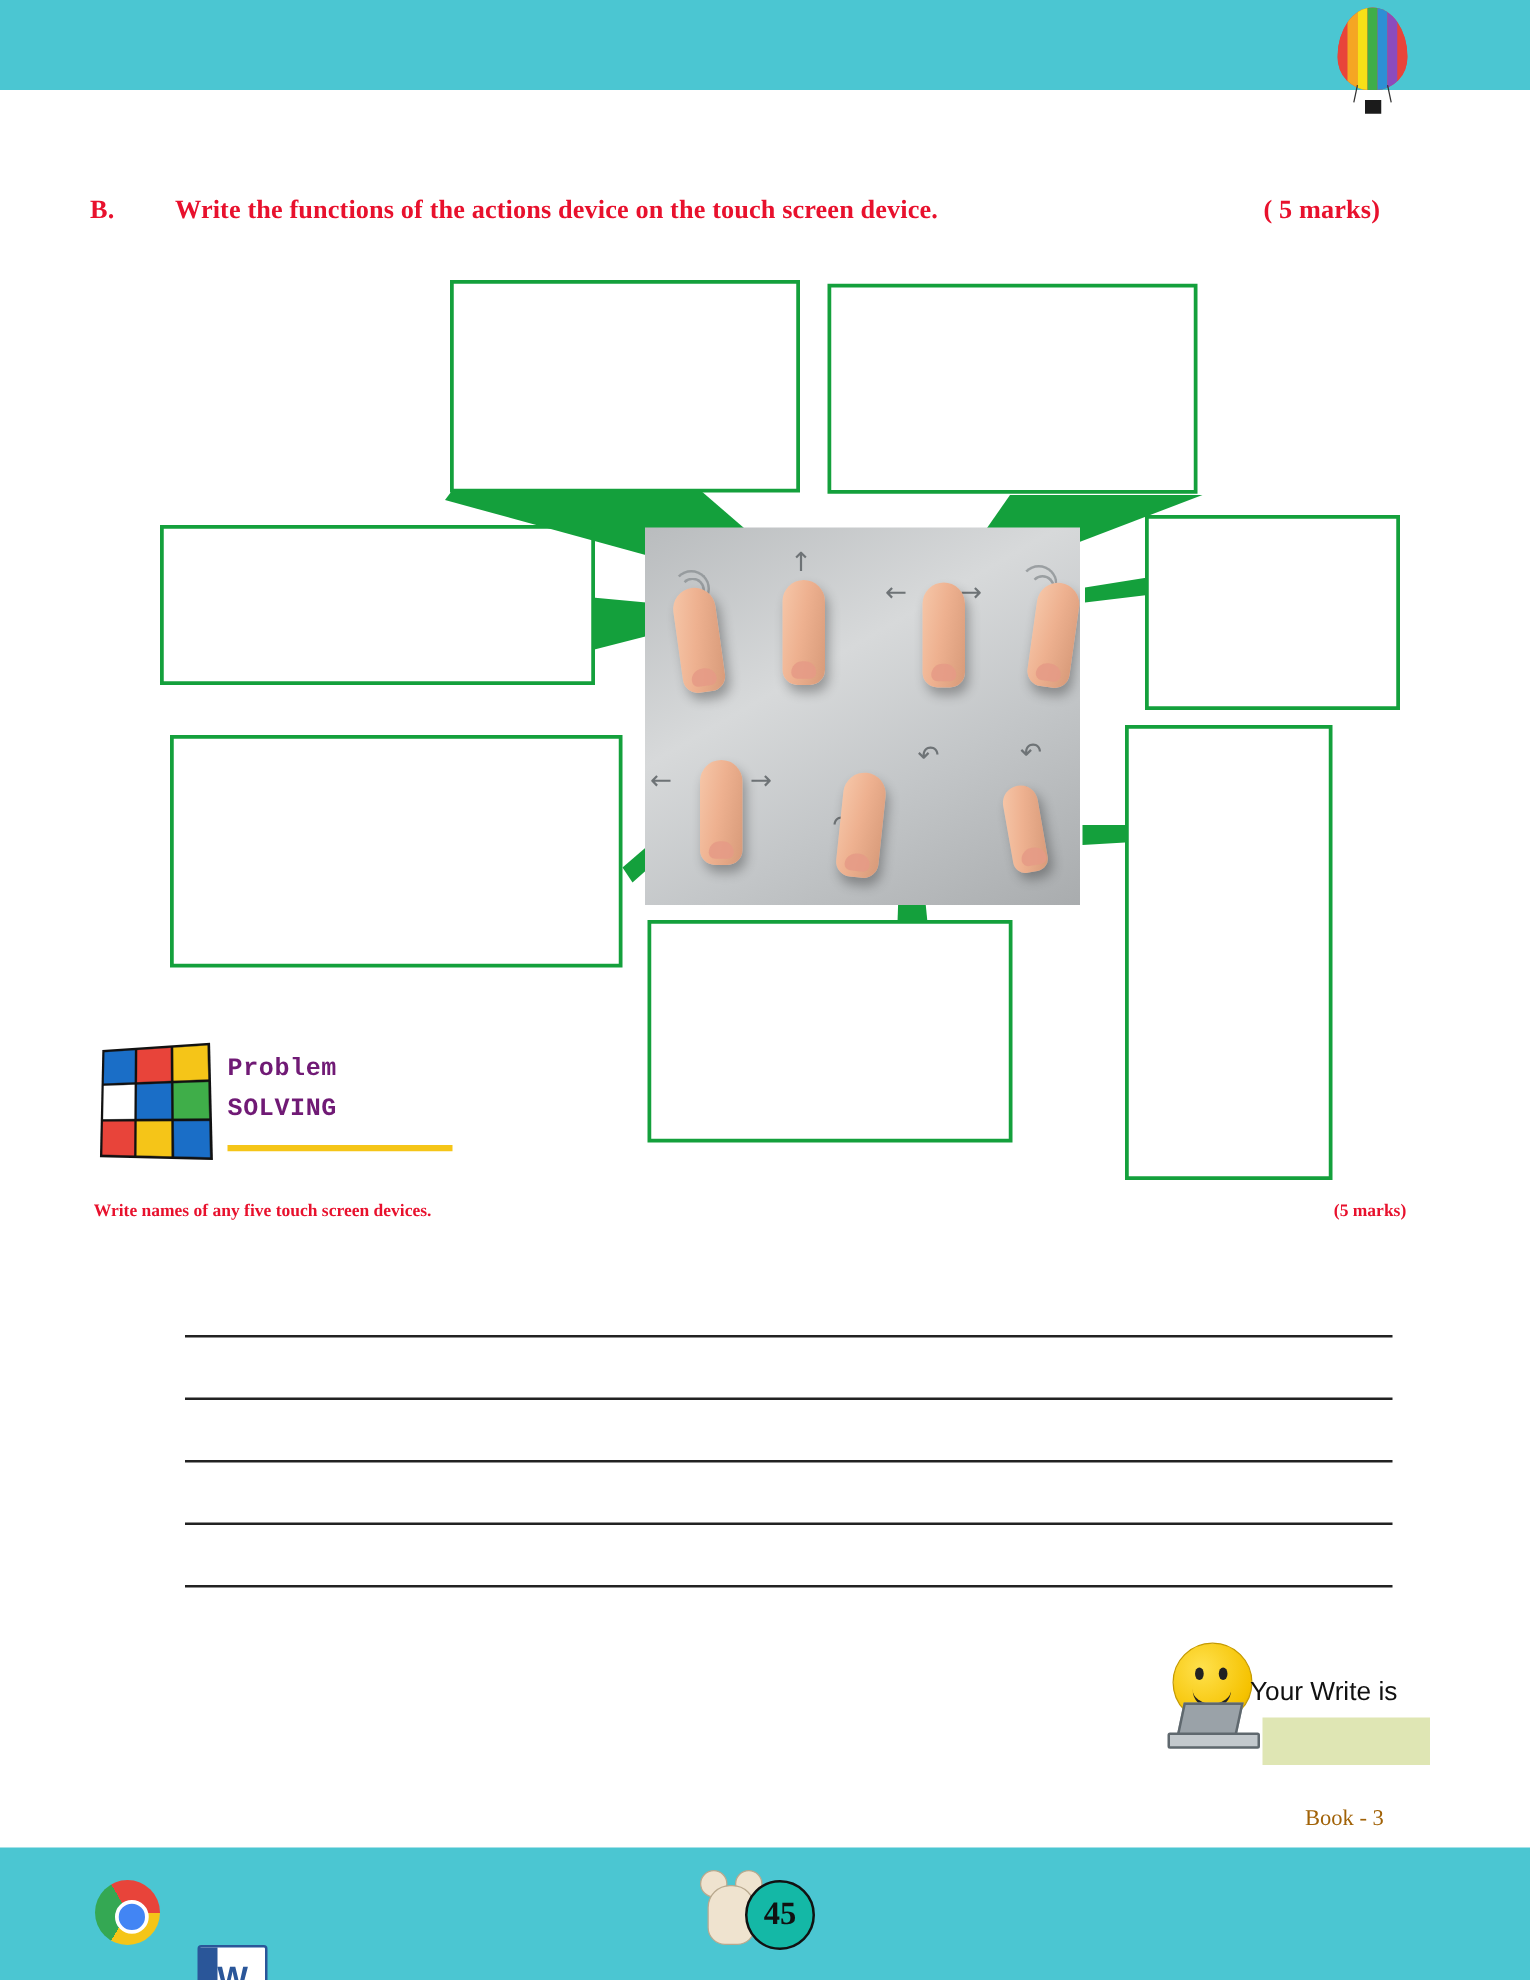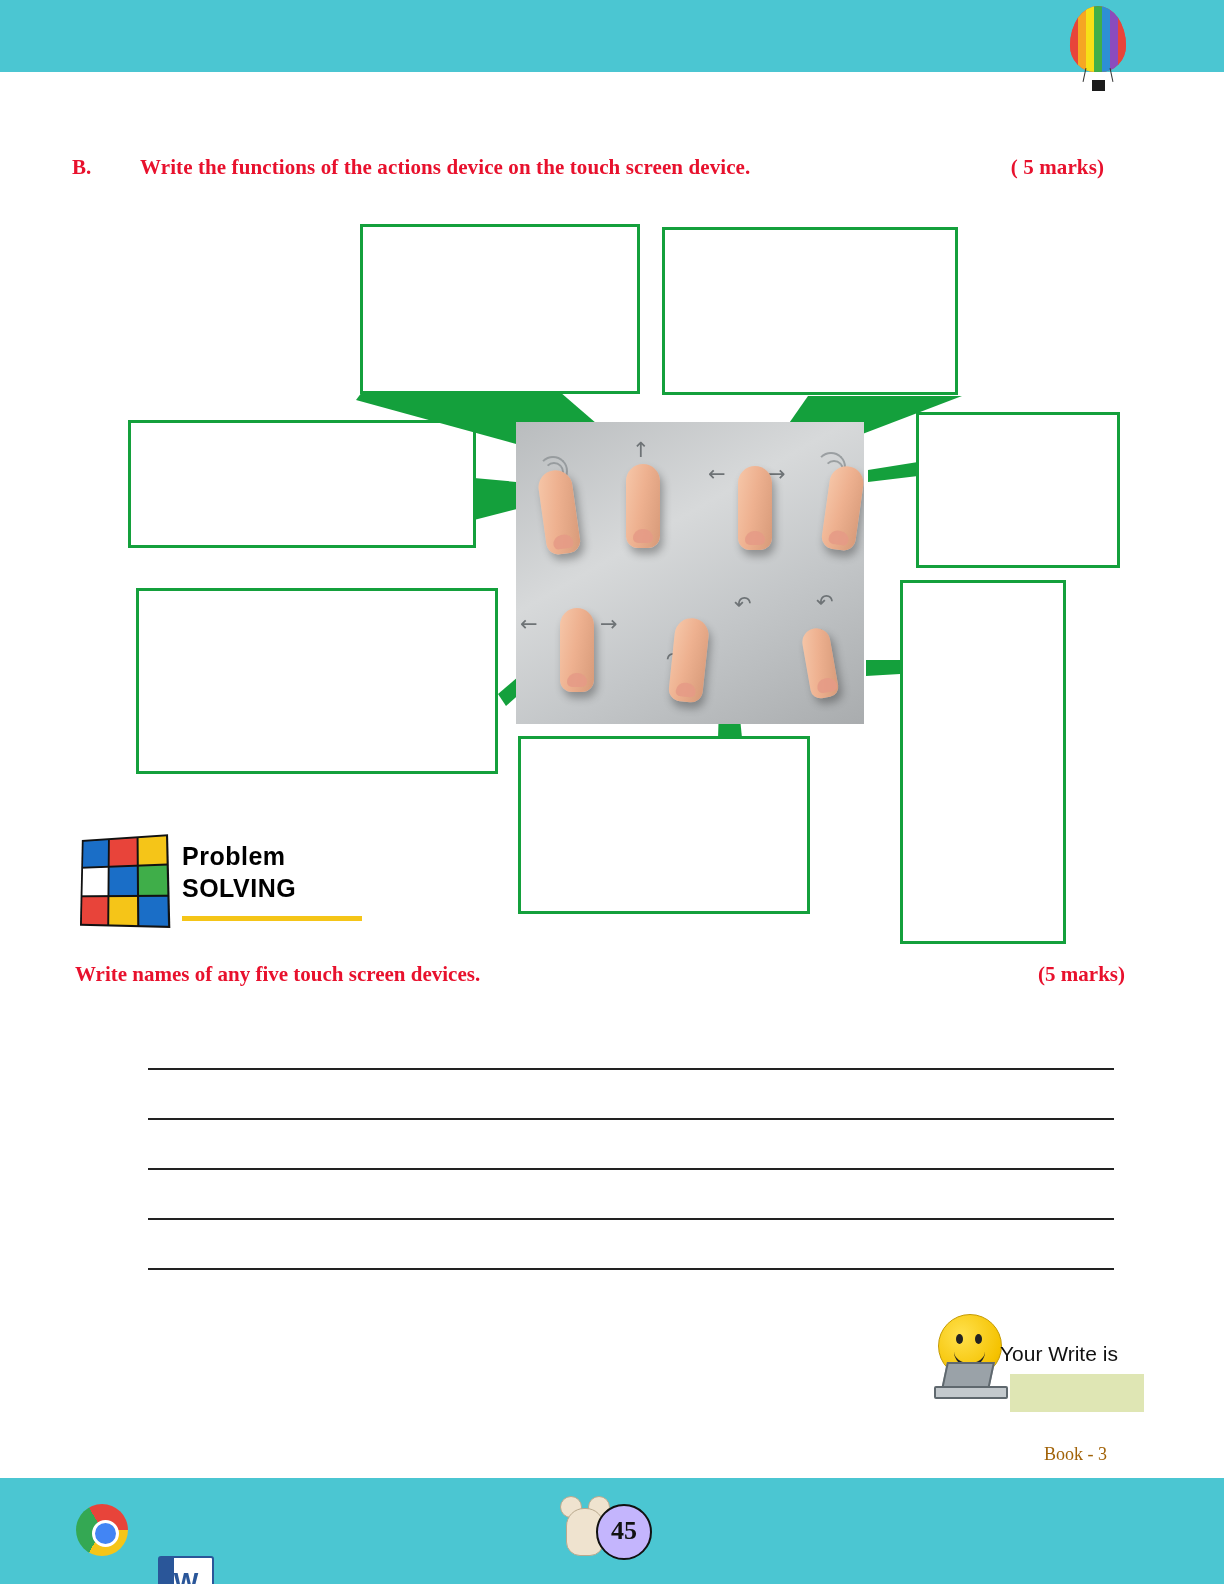--- a/index.html
+++ b/index.html
@@ -81,21 +81,21 @@
   }
   .q-heading .lbl { display: inline-block; width: 68px; }
   .q-heading .marks { float: right; margin-right: 48px; }
 
   .ps-heading {
     position: absolute;
     left: 75px; top: 962px;
     width: 1050px;
     color: #e8112d;
     font-weight: bold;
-    font-size: 21px;
+    font-size: 14px;
   }
   .ps-heading .marks { float: right; }
 
   
   .ans-box {
     position: absolute;
     border: 3px solid #14a03c;
     box-sizing: border-box;
     background: transparent;
   }
@@ -171,24 +171,24 @@
     grid-template-rows: repeat(3, 1fr);
     gap: 2px;
     background: #111;
     padding: 2px;
     transform: perspective(200px) rotateX(6deg) rotateY(-12deg);
   }
   .cube span { display: block; }
   .ps-word {
     position: absolute;
     left: 104px; top: 12px;
-    color: #000000;
-    font-family: Liberation Sans, sans-serif;
+    color: #701a75;
+    font-family: Liberation Mono, monospace;
     font-weight: bold;
-    font-size: 25px;
+    font-size: 20px;
     line-height: 32px;
     letter-spacing: .5px;
   }
   .ps-underline {
     position: absolute;
     left: 104px; top: 88px;
     width: 180px; height: 5px;
     background: #f5c518;
   }
 
@@ -332,21 +332,21 @@
     width: 20px; height: 20px; border-radius: 50%;
     background: #efe3cf; border: 1px solid #b9a98e;
   }
   .mouse-mascot .ear.l { left: 0; }
   .mouse-mascot .ear.r { left: 28px; }
   .page-num {
     position: absolute;
     left: 596px; top: 1504px;
     width: 52px; height: 52px;
     border-radius: 50%;
-    background: #c4b5fd;
+    background: #14b8a6;
     border: 2px solid #111;
     color: #111;
     font-family: "Liberation Serif", serif;
     font-weight: bold;
     font-size: 26px;
     line-height: 50px;
     text-align: center;
   }
 </style>
 </head>

